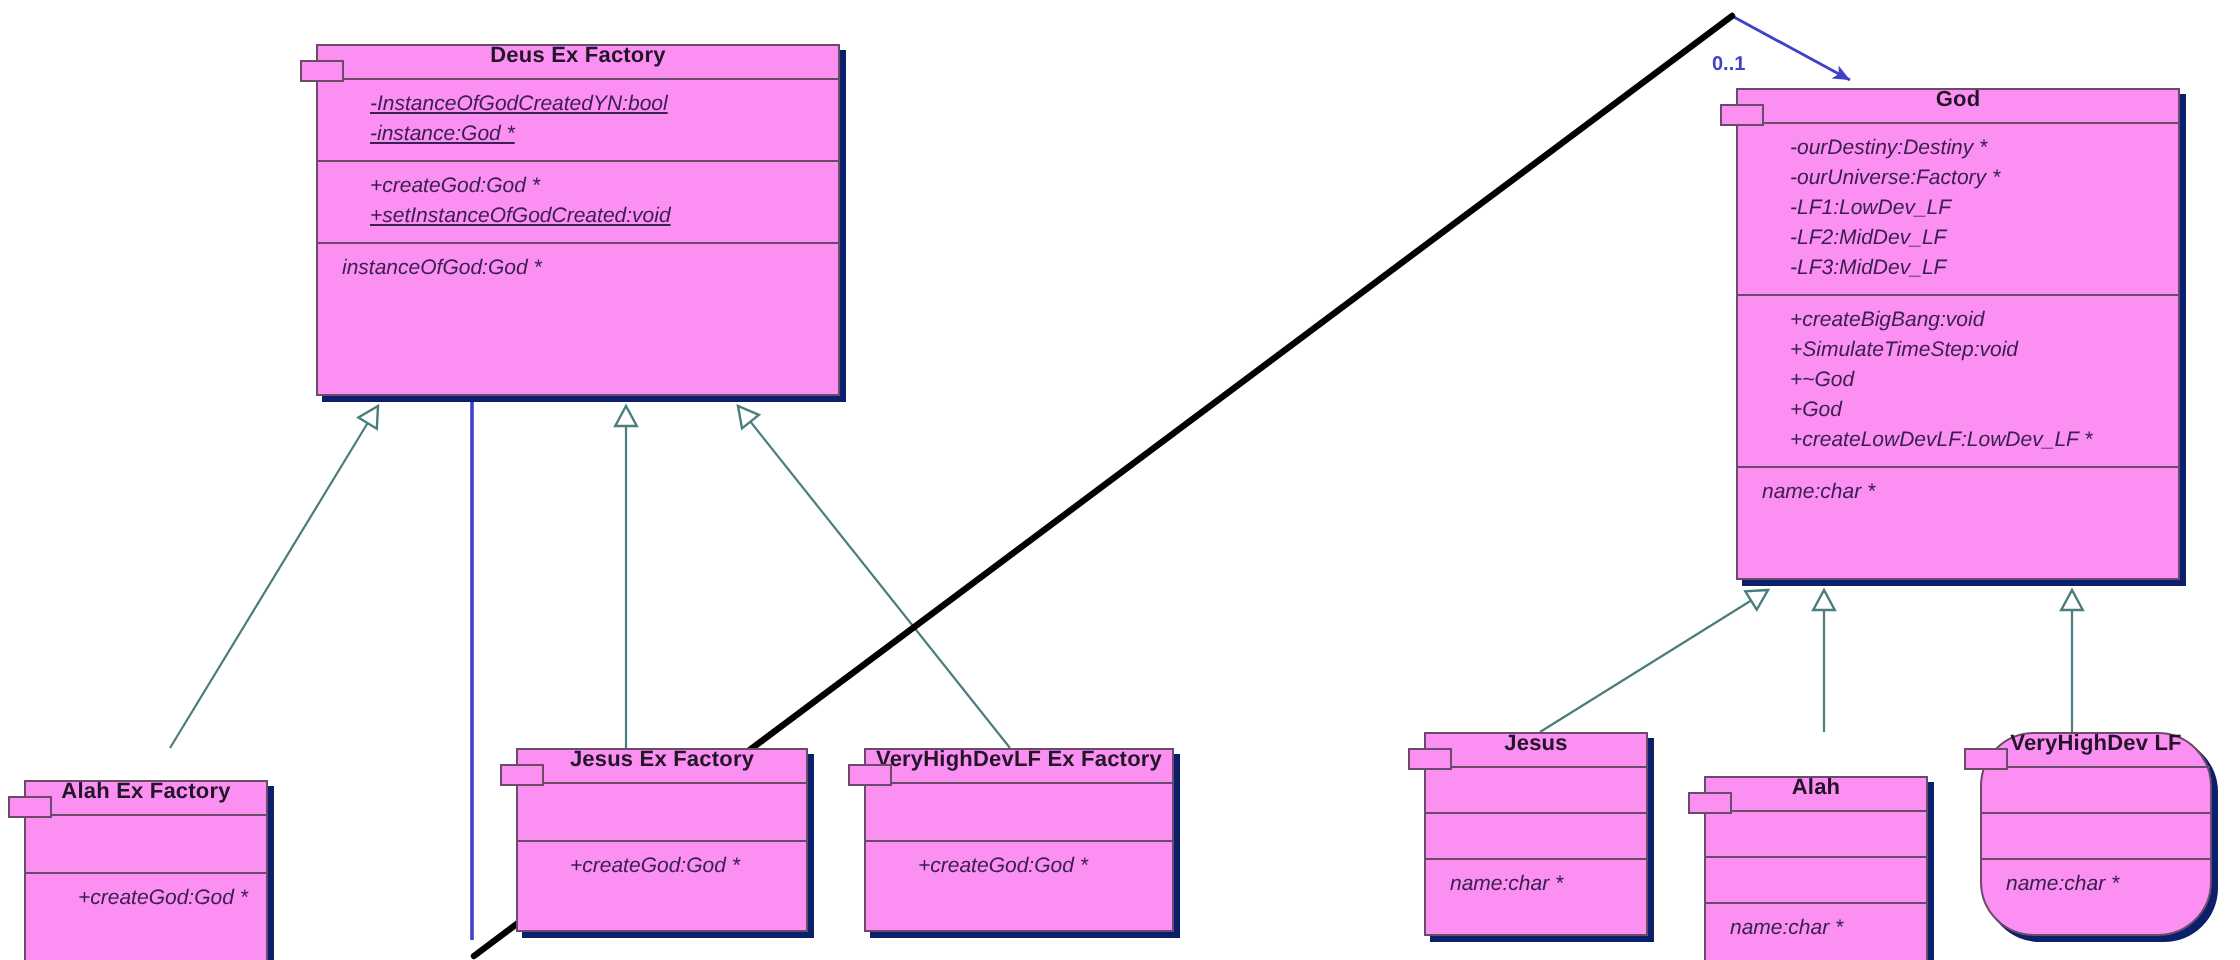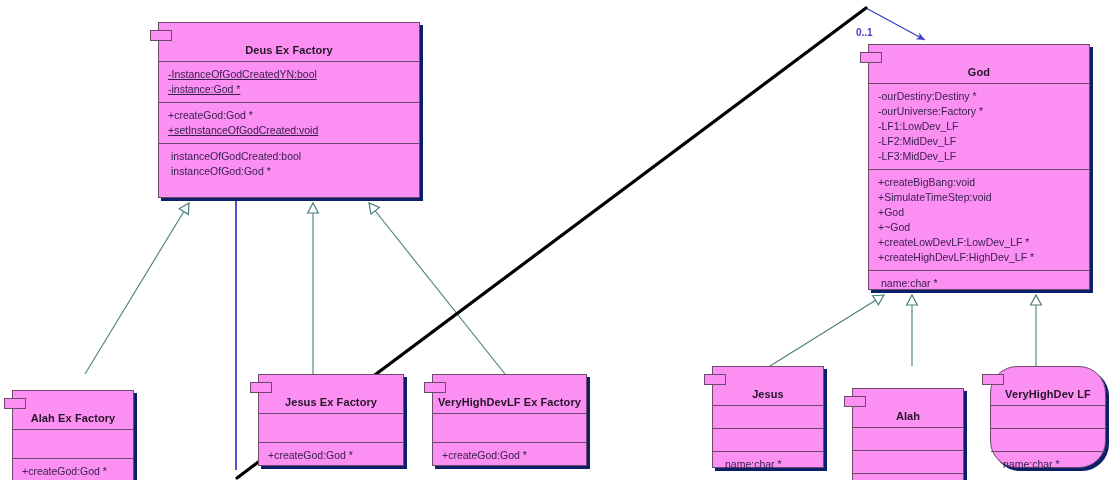--- a/index.html
+++ b/index.html
@@ -48,43 +48,44 @@
     box-sizing: border-box;
     z-index: 4;
   }
   .cls-title {
     text-align: center;
     font-weight: bold;
     font-size: 11px;
     color: #231528;
     letter-spacing: 0.1px;
     line-height: 1;
-    padding: 22px 4px 5px 4px;
+    padding: 0 4px 5px 4px;
     white-space: nowrap;
     overflow: hidden;
   }
   .cls-sep {
     border-top: 1.5px solid #6b4a6b;
     height: 0;
     font-size: 0;
     line-height: 0;
   }
   .cls-compartment {
     padding: 5px 0 5px 0;
   }
   .cls-compartment.empty {
     padding: 0;
   }
   .cls-row {
     font-size: 10.5px;
     color: #3a2050;
     line-height: 15px;
-    padding: 0 6px 0 9px;
+    padding: 0 6px 0 26px;
     white-space: nowrap;
     overflow: hidden;
+    font-style: italic;
   }
   .cls-row.static {
     text-decoration: underline;
     text-decoration-thickness: 1px;
   }
   .cls-row.indent {
     padding-left: 12px;
   }
   .mult-label {
     position: absolute;
@@ -132,43 +133,41 @@
           <div class="cls-row static">-InstanceOfGodCreatedYN:bool</div>
           <div class="cls-row static">-instance:God *</div>
         </div>
         <div class="cls-sep"></div>
         <div class="cls-compartment">
           <div class="cls-row">+createGod:God *</div>
           <div class="cls-row static">+setInstanceOfGodCreated:void</div>
         </div>
         <div class="cls-sep"></div>
         <div class="cls-compartment">
-          <div class="cls-row indent">instanceOfGodCreated:bool</div>
           <div class="cls-row indent">instanceOfGod:God *</div>
         </div>
       </div>
       <div class="uml-class" style="left: 868px; top: 44px; width: 222px; height: 246px;">
         <div class="uml-tab"></div>
         <div class="cls-title">God</div>
         <div class="cls-sep"></div>
         <div class="cls-compartment">
           <div class="cls-row">-ourDestiny:Destiny *</div>
           <div class="cls-row">-ourUniverse:Factory *</div>
           <div class="cls-row">-LF1:LowDev_LF</div>
           <div class="cls-row">-LF2:MidDev_LF</div>
           <div class="cls-row">-LF3:MidDev_LF</div>
         </div>
         <div class="cls-sep"></div>
         <div class="cls-compartment">
           <div class="cls-row">+createBigBang:void</div>
           <div class="cls-row">+SimulateTimeStep:void</div>
+          <div class="cls-row">+~God</div>
           <div class="cls-row">+God</div>
-          <div class="cls-row">+~God</div>
           <div class="cls-row">+createLowDevLF:LowDev_LF *</div>
-          <div class="cls-row">+createHighDevLF:HighDev_LF *</div>
         </div>
         <div class="cls-sep"></div>
         <div class="cls-compartment">
           <div class="cls-row indent">name:char *</div>
         </div>
       </div>
       <div class="uml-class" style="left: 12px; top: 390px; width: 122px; height: 92px;">
         <div class="uml-tab"></div>
         <div class="cls-title">Alah Ex Factory</div>
         <div class="cls-sep"></div>

